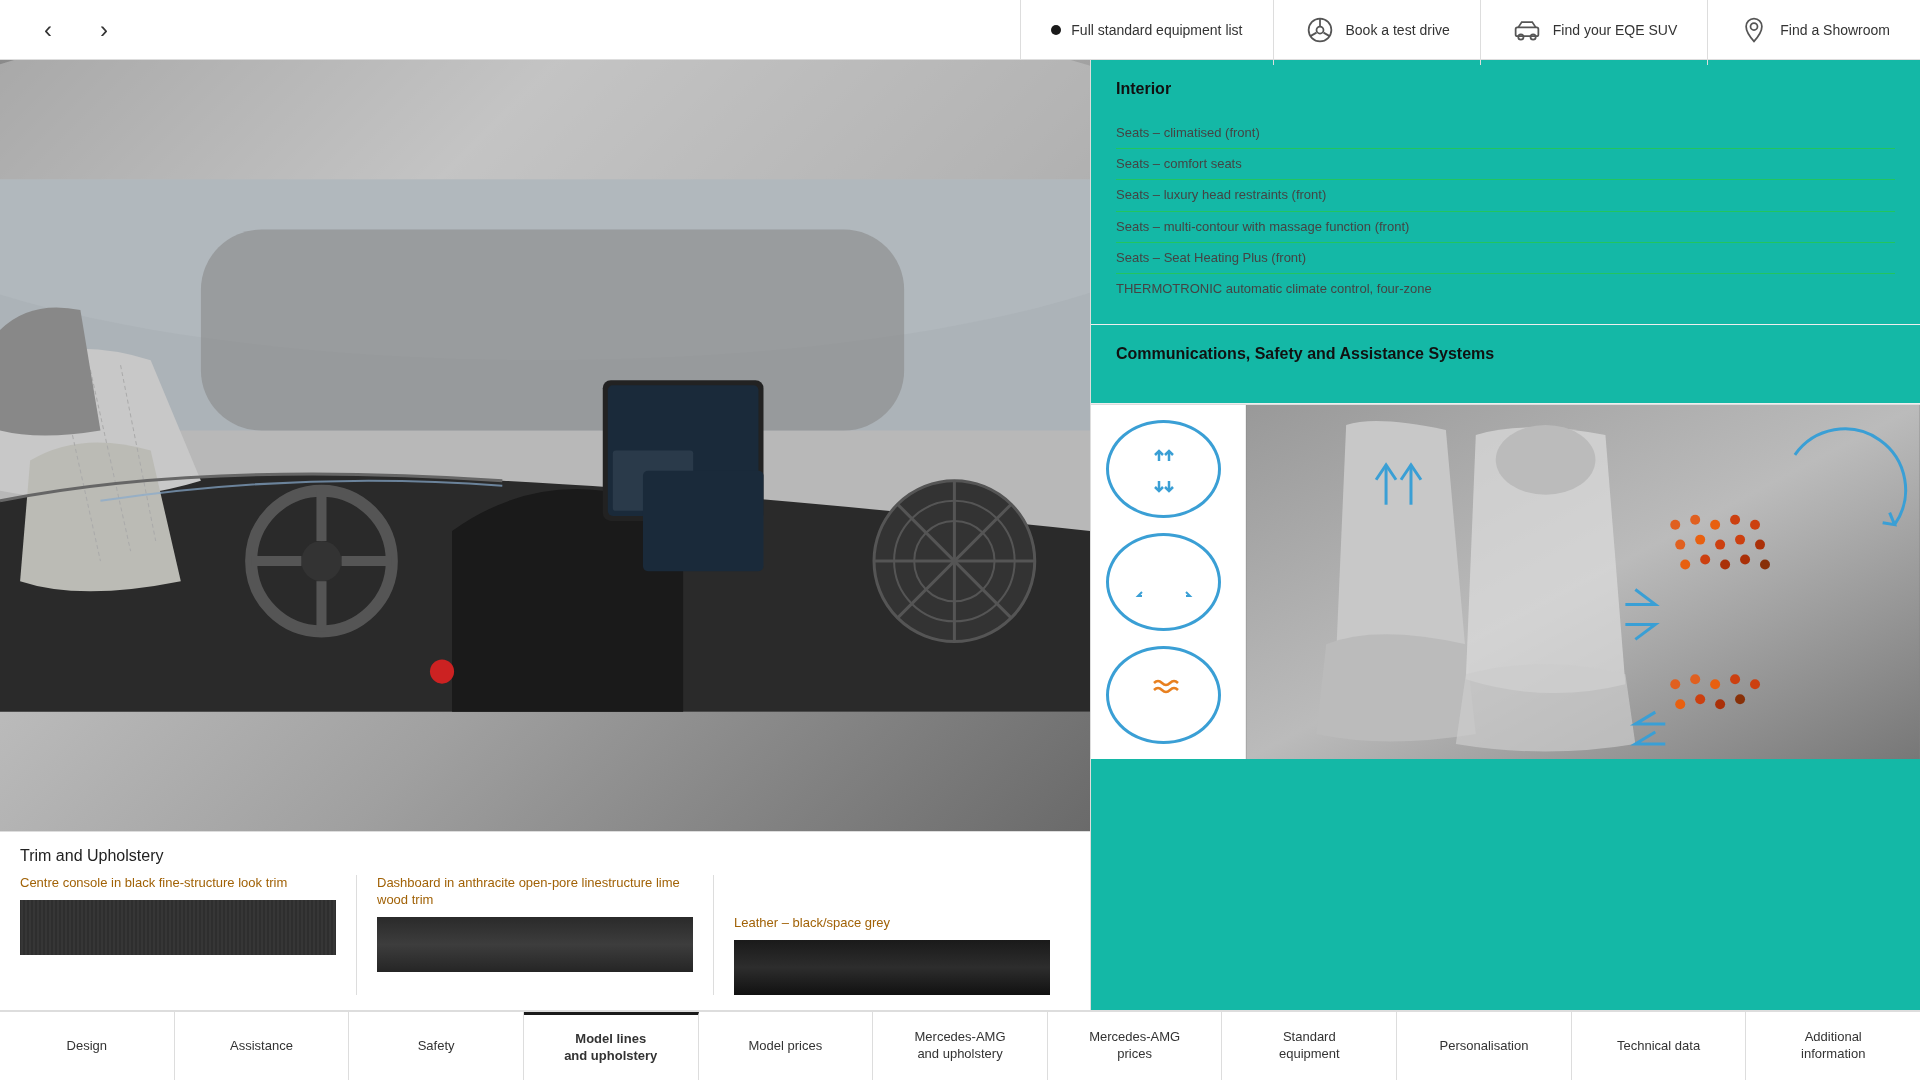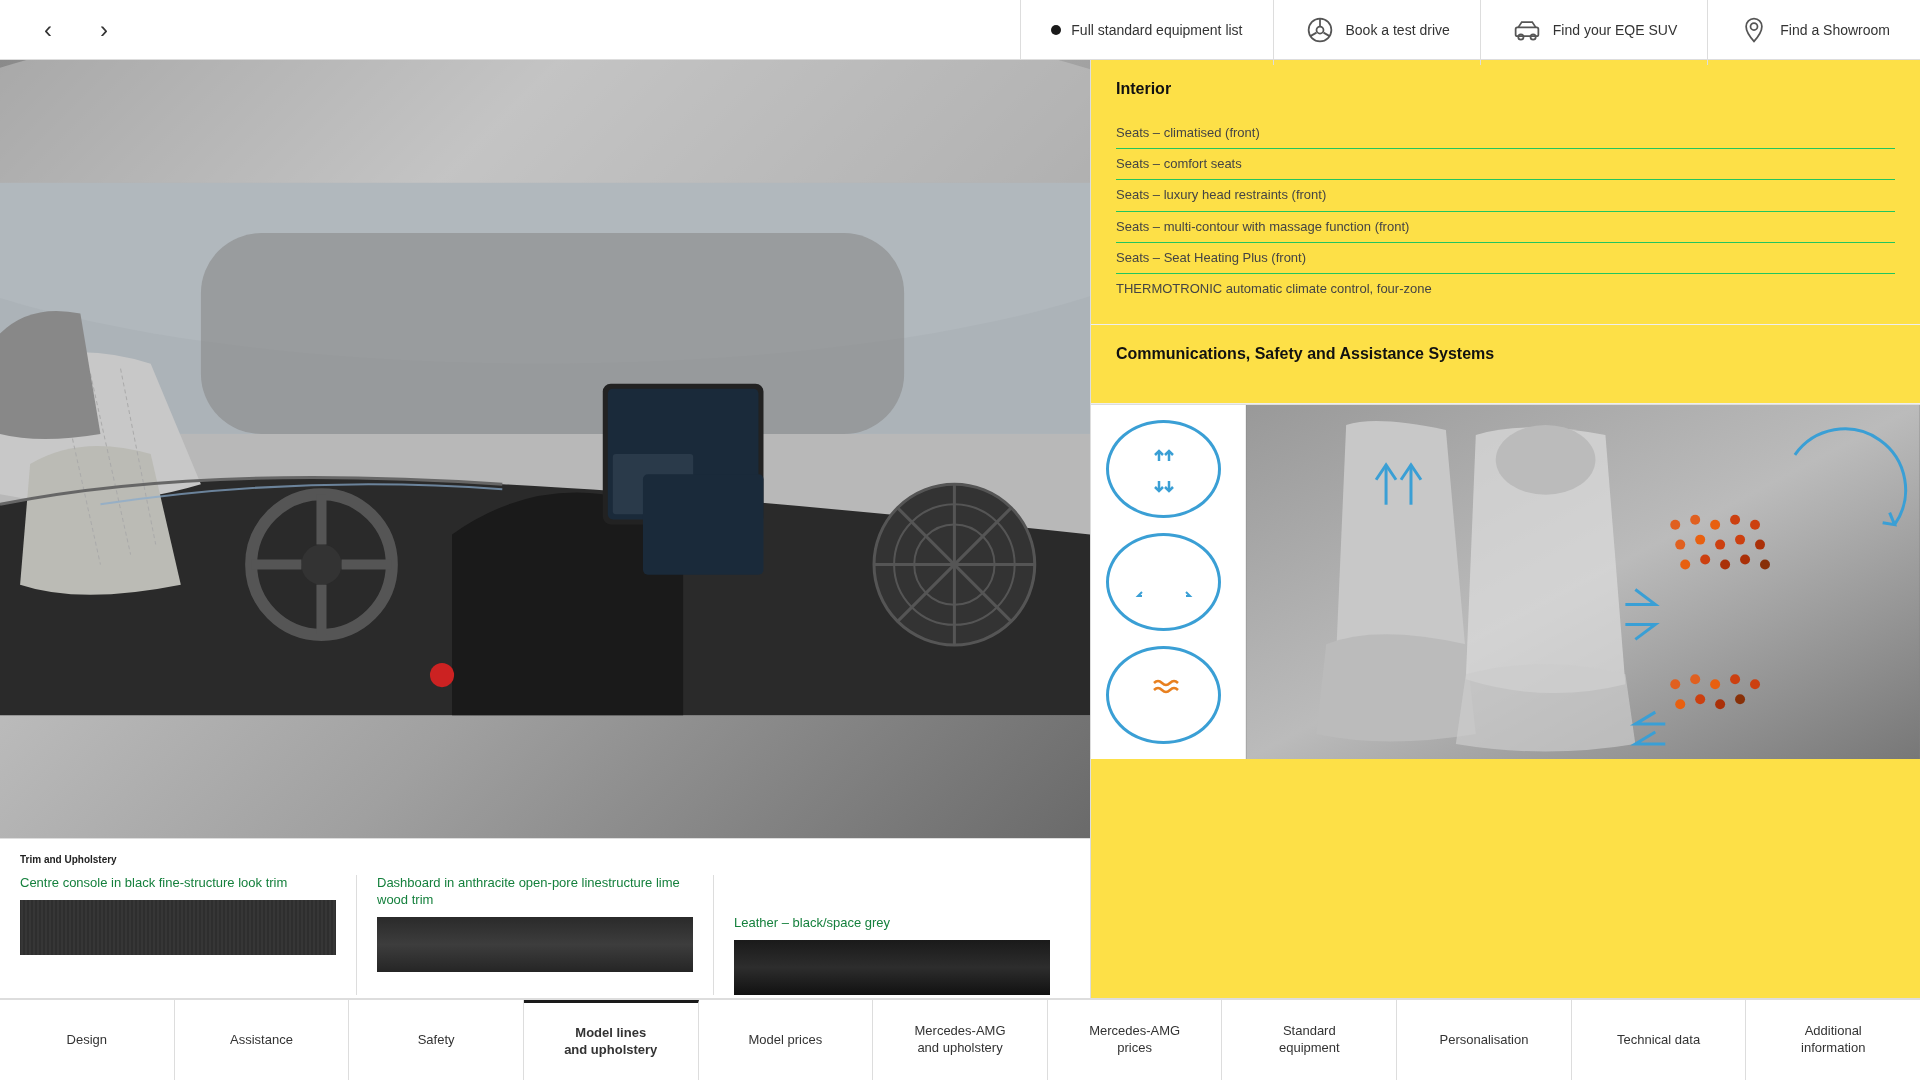--- a/index.html
+++ b/index.html
@@ -87,58 +87,58 @@
       height: 100%;
     }
 
     
     .trim-section {
       padding: 15px 20px;
       border-top: 1px solid #ddd;
       background: #fff;
     }
     .trim-title {
-      font-size: 10px;
-      font-weight: bold;
+      font-size: 16px;
+      font-weight: normal;
       margin-bottom: 10px;
       color: #222;
     }
     .trim-items {
       display: flex;
       gap: 0;
     }
     .trim-item {
       flex: 1;
       padding-right: 20px;
       border-right: 1px solid #ddd;
       margin-right: 20px;
     }
     .trim-item:last-child {
       border-right: none;
       margin-right: 0;
       margin-top: 40px;
     }
     .trim-label {
       font-size: 13px;
-      color: #15803d;
+      color: #a16207;
       margin-bottom: 8px;
       line-height: 1.3;
     }
     .trim-swatch {
       height: 55px;
       width: 100%;
     }
     .trim-swatch-1 { background: repeating-linear-gradient(90deg, #2a2a2a 0px, #3a3a3a 2px, #2a2a2a 4px); }
     .trim-swatch-2 { background: linear-gradient(180deg, #2a2a2a 0%, #3d3d3d 50%, #252525 100%); }
     .trim-swatch-3 { background: linear-gradient(180deg, #1a1a1a 0%, #2d2d2d 50%, #111 100%); }
 
     
     .right-panel {
       width: 830px;
-      background: #fde047;
+      background: #14b8a6;
       border-left: 1px solid #ddd;
       overflow-y: auto;
     }
 
     
     .info-section {
       padding: 20px 25px;
       border-bottom: 1px solid #eee;
     }
     .info-section-title {
@@ -188,21 +188,21 @@
       background: #fff;
     }
     .feature-icon-circle svg {
       width: 60px;
       height: 60px;
     }
 
     
     .bottom-nav {
       display: flex;
-      height: 82px;
+      height: 70px;
       background: #fff;
       border-top: 2px solid #ddd;
       position: absolute;
       bottom: 0;
       left: 0;
       right: 0;
     }
     .bottom-nav-item {
       flex: 1;
       display: flex;

